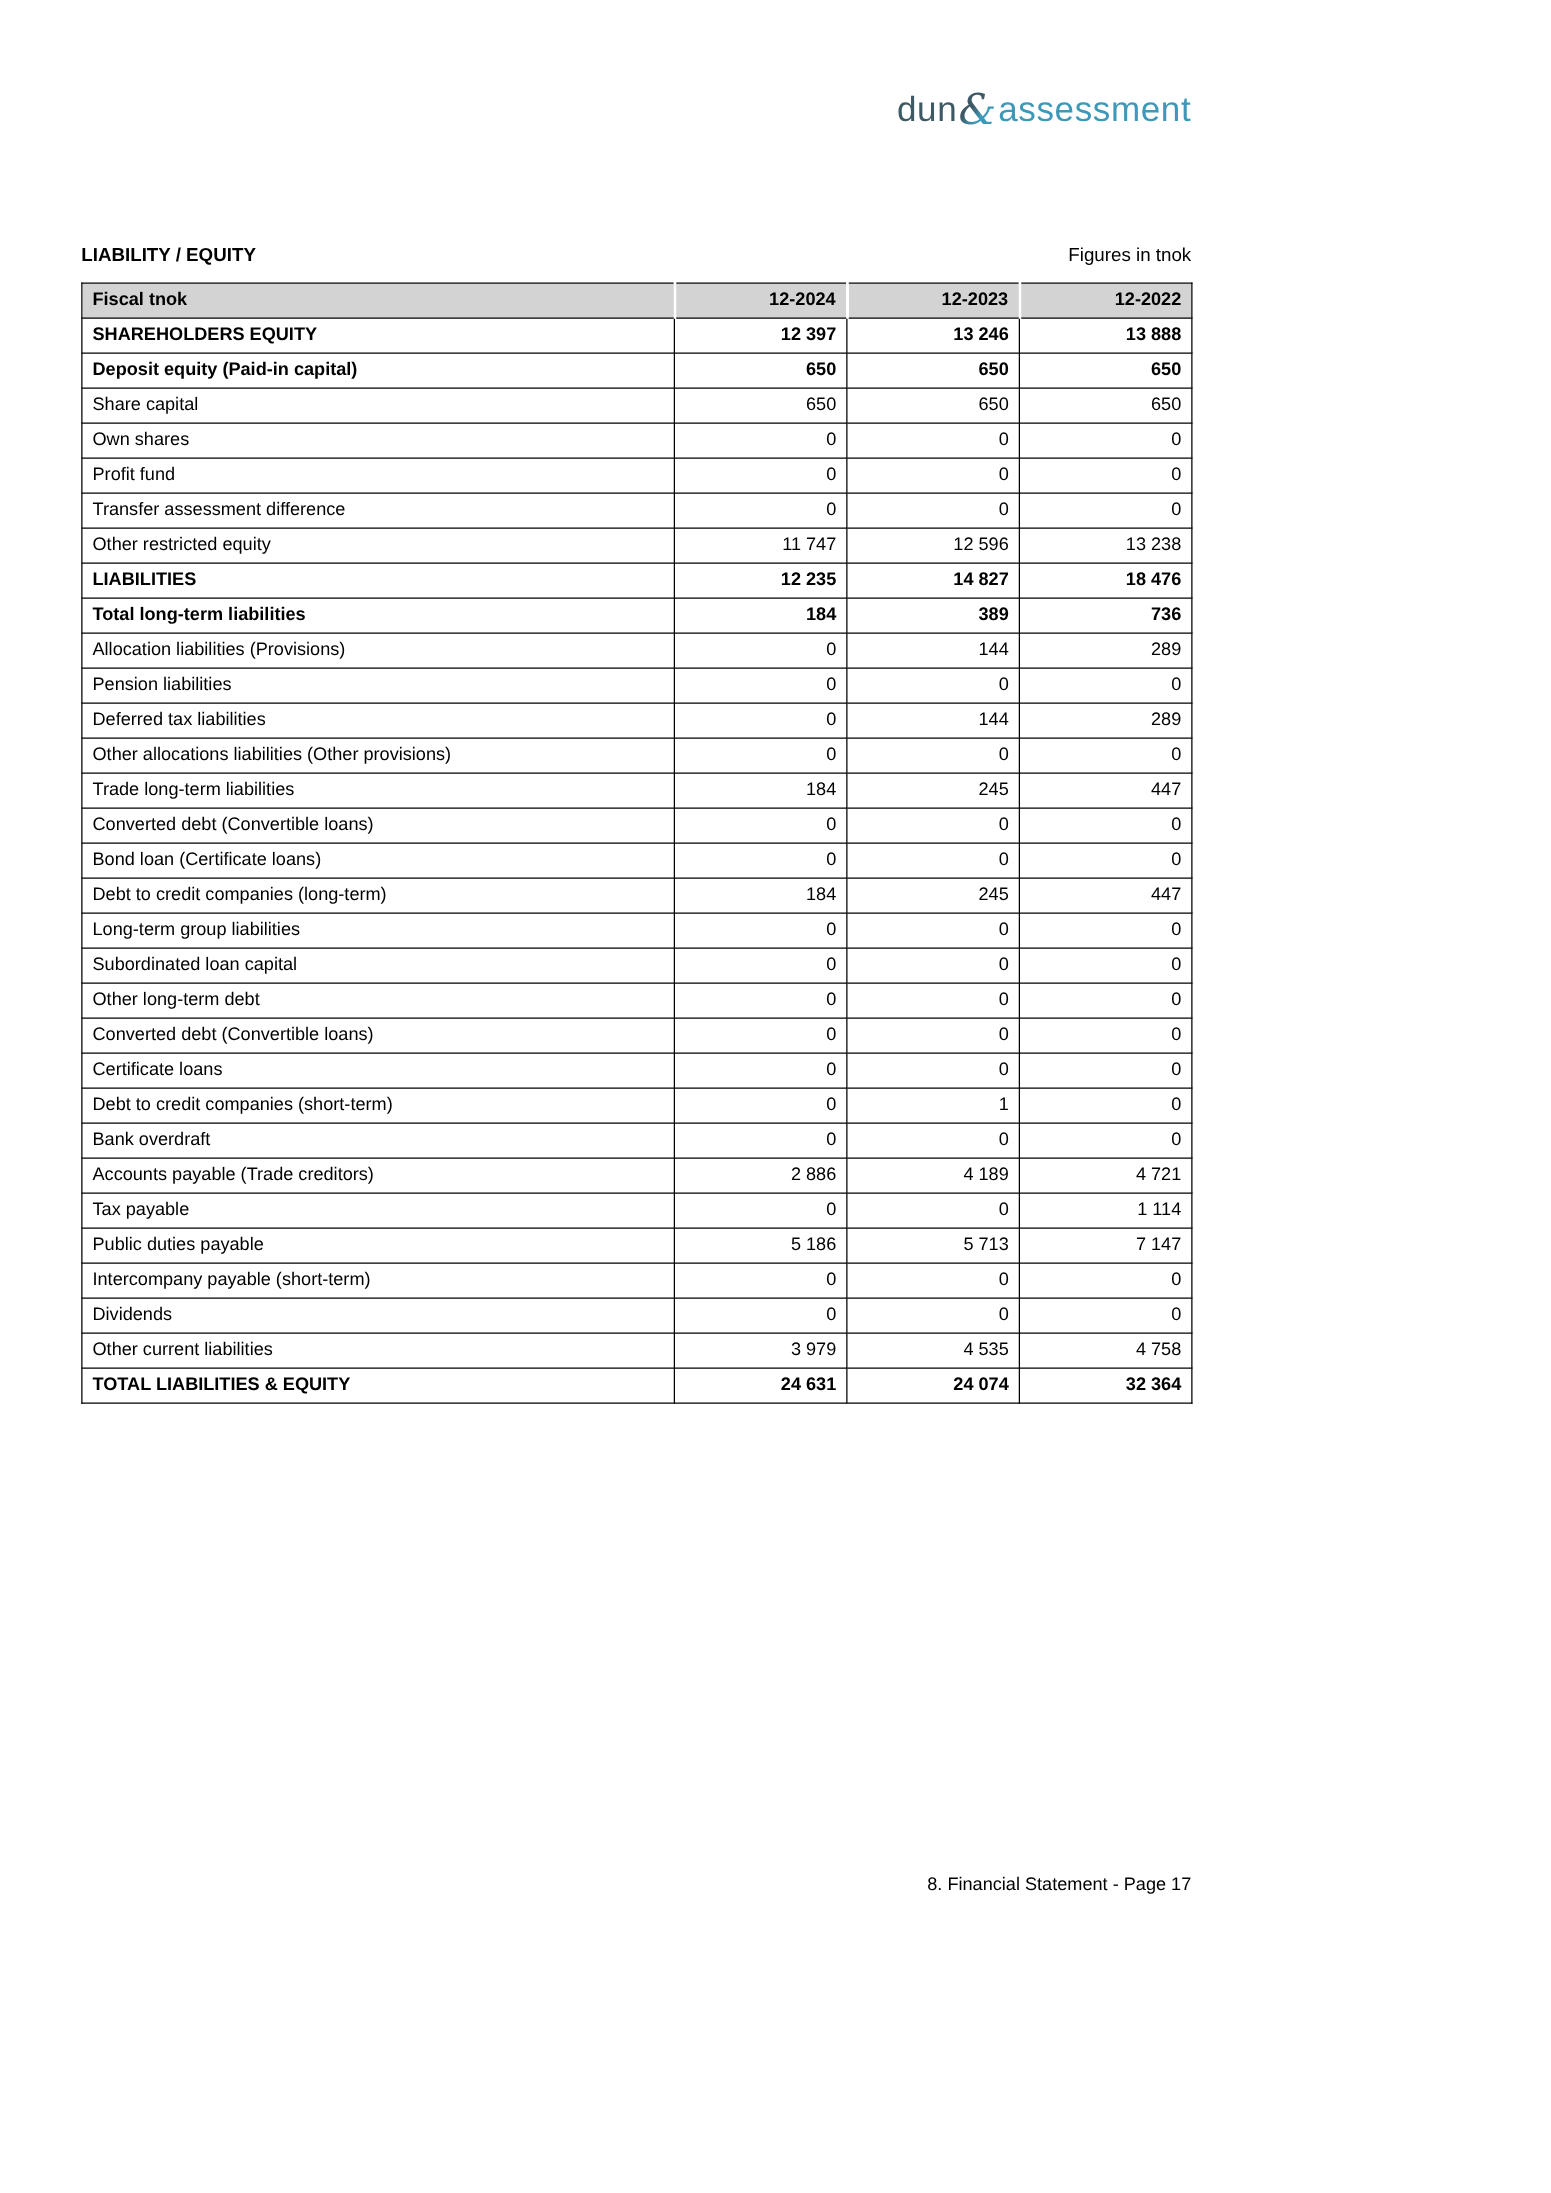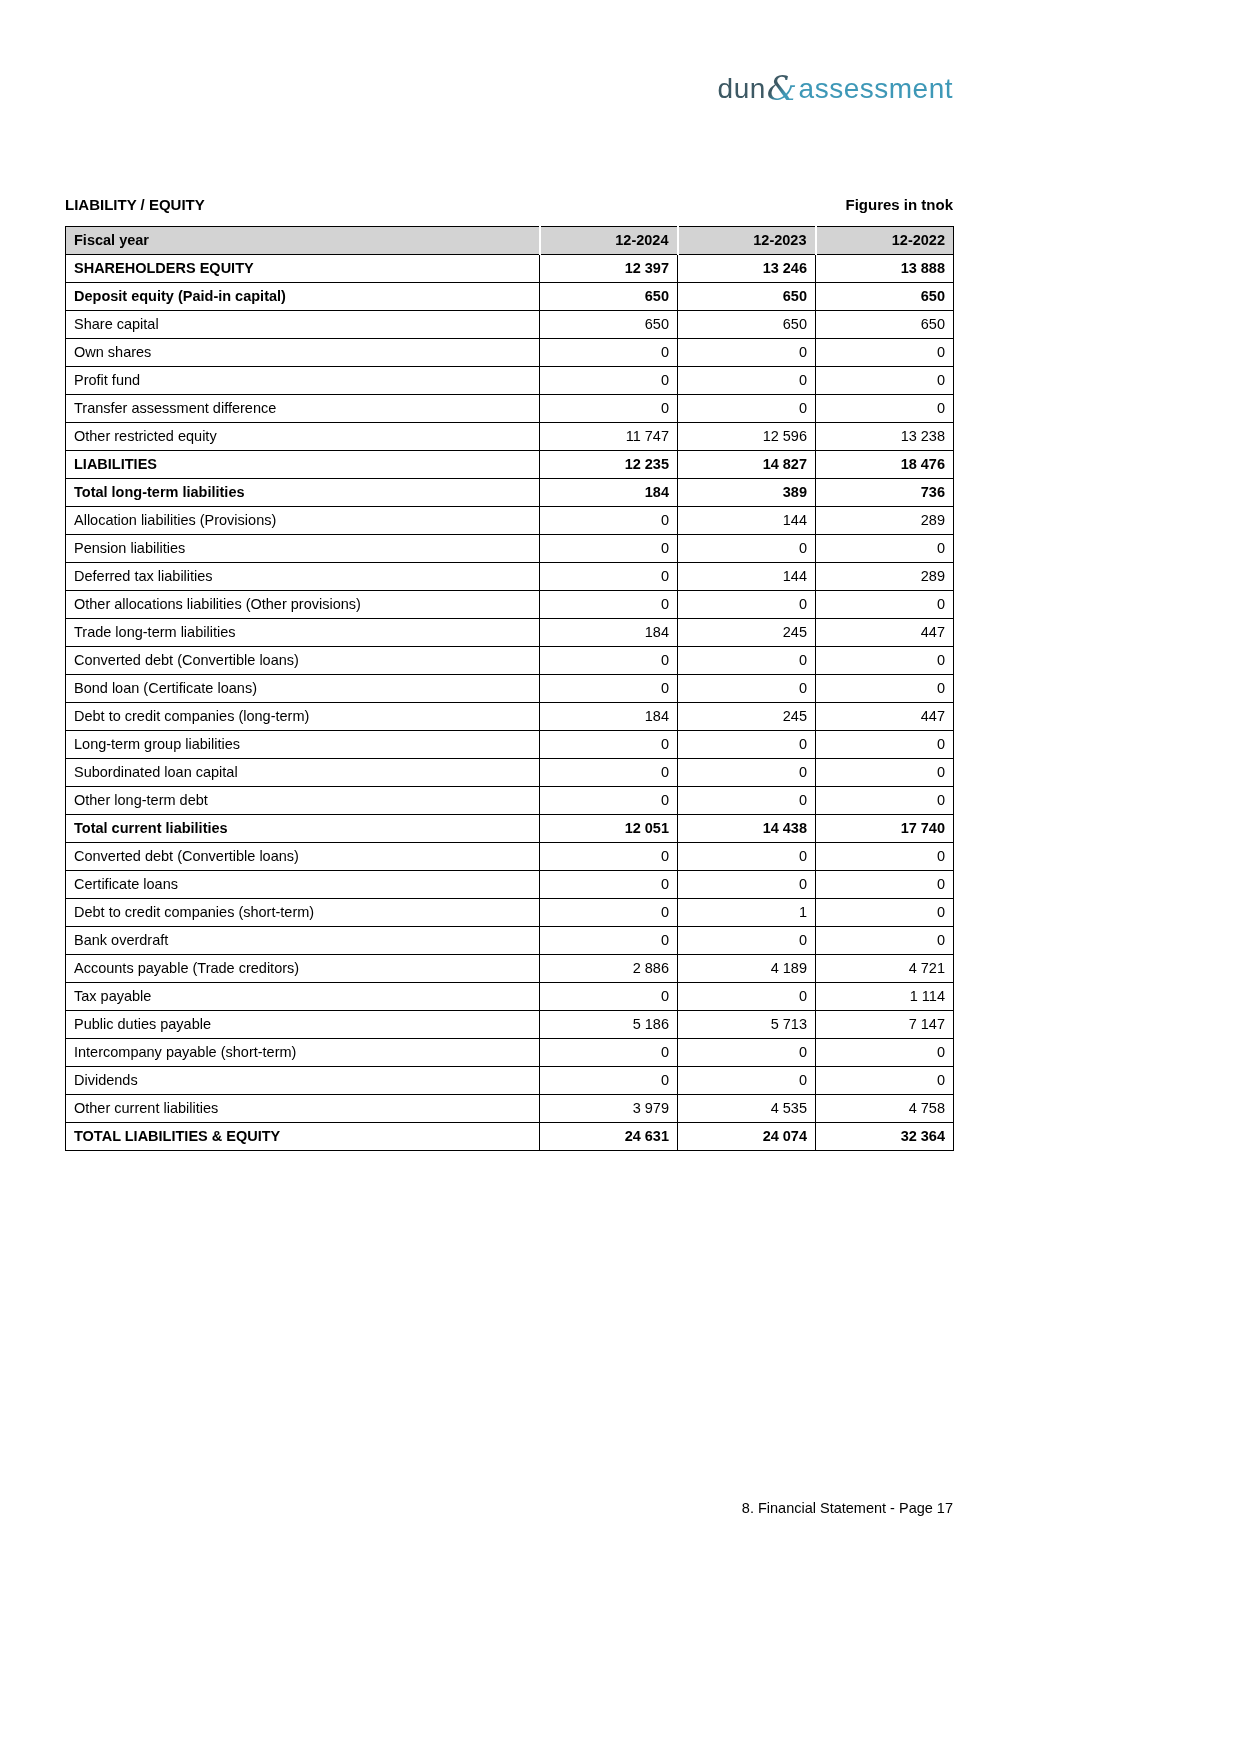--- a/index.html
+++ b/index.html
@@ -47,21 +47,21 @@
     position: absolute;
     top: 196px;
     left: 65px;
     width: 888px;
     display: flex;
     justify-content: space-between;
     align-items: flex-end;
     font-size: 15px;
   }
   .titlebar .title { font-weight: bold; }
-  .titlebar .note { font-weight: bold; }
+  .titlebar .note { font-weight: normal; }
 
   
   table.fin {
     position: absolute;
     top: 226px;
     left: 65px;
     width: 888px;
     border-collapse: collapse;
     table-layout: fixed;
     font-size: 14.5px;
@@ -115,21 +115,21 @@
 
   <table class="fin">
     <colgroup>
       <col class="c-label">
       <col class="c-num">
       <col class="c-num">
       <col class="c-num">
     </colgroup>
     <thead>
       <tr>
-          <th>Fiscal year</th>
+          <th>Fiscal tnok</th>
           <th>12-2024</th>
           <th>12-2023</th>
           <th>12-2022</th>
         </tr>
     </thead>
     <tbody>
         <tr class="bold">
           <td>SHAREHOLDERS EQUITY</td>
           <td class="num">12 397</td>
           <td class="num">13 246</td>
@@ -242,26 +242,20 @@
           <td class="num">0</td>
           <td class="num">0</td>
           <td class="num">0</td>
         </tr>
         <tr>
           <td>Other long-term debt</td>
           <td class="num">0</td>
           <td class="num">0</td>
           <td class="num">0</td>
         </tr>
-        <tr class="bold">
-          <td>Total current liabilities</td>
-          <td class="num">12 051</td>
-          <td class="num">14 438</td>
-          <td class="num">17 740</td>
-        </tr>
         <tr>
           <td>Converted debt (Convertible loans)</td>
           <td class="num">0</td>
           <td class="num">0</td>
           <td class="num">0</td>
         </tr>
         <tr>
           <td>Certificate loans</td>
           <td class="num">0</td>
           <td class="num">0</td>

